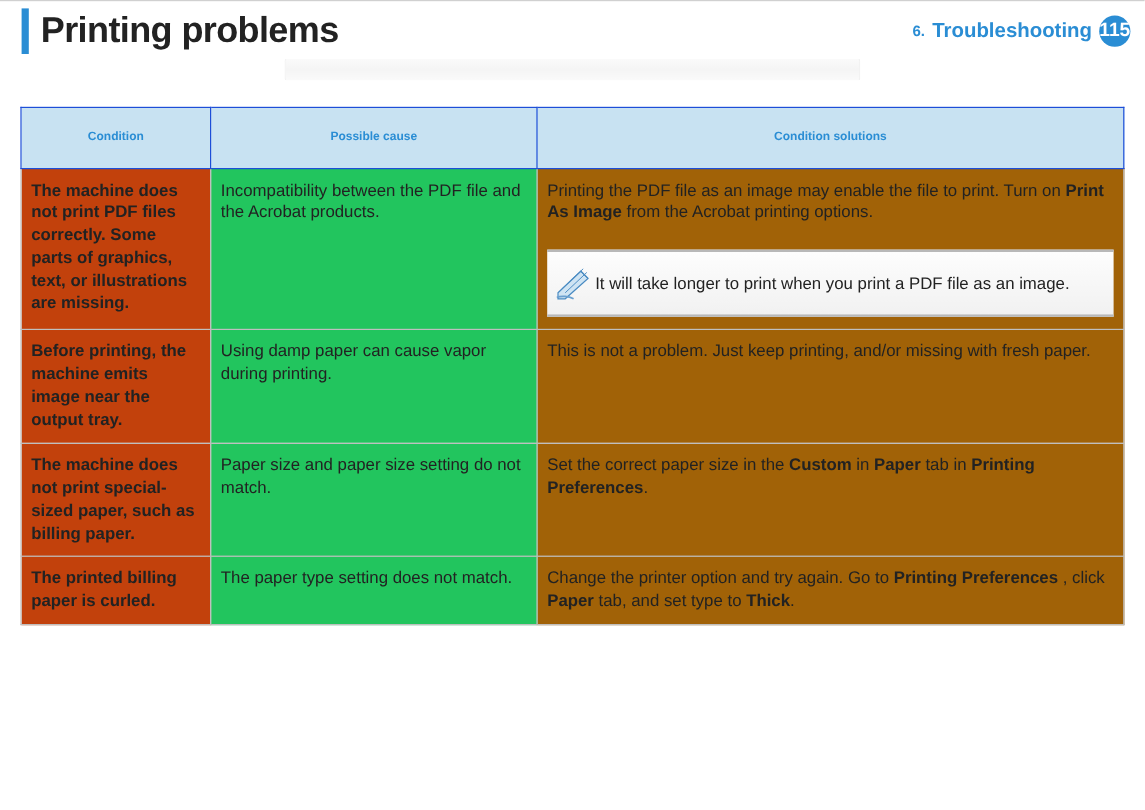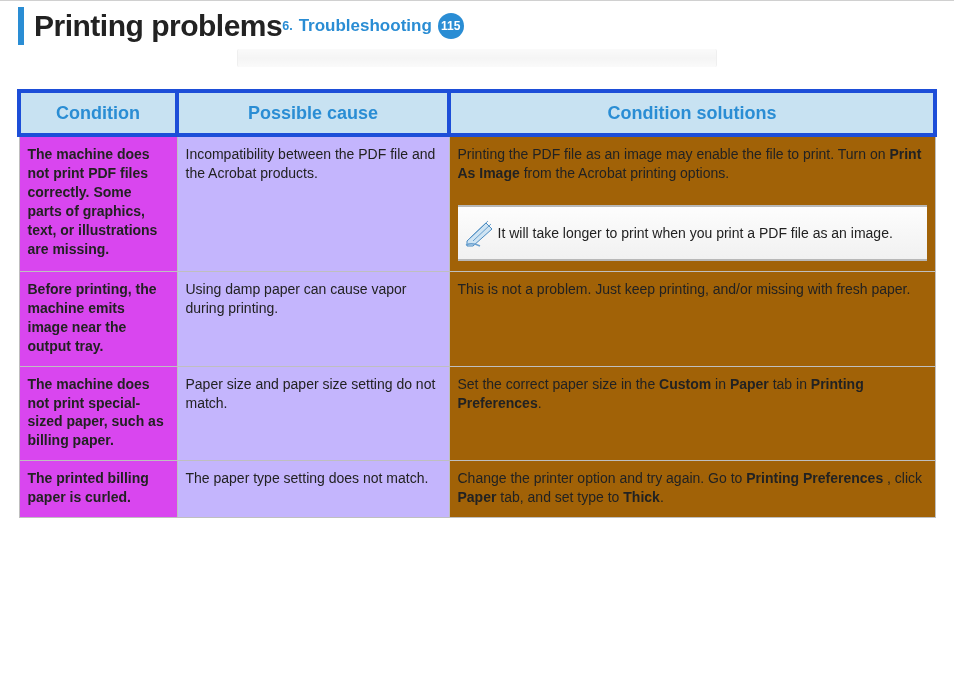--- a/index.html
+++ b/index.html
@@ -9,20 +9,21 @@
     color: #222;
     background: #fff;
     width: 954px;
     height: 675px;
     position: relative;
     overflow: hidden;
   }
   .header {
     display: flex;
     align-items: flex-start;
+    justify-content: space-between;
     padding: 6px 12px 4px 18px;
     border-top: 1px solid #d0d0d0;
   }
   .title-block {
     display: flex;
     align-items: center;
   }
   .title-bar {
     width: 6px;
     height: 38px;
@@ -48,21 +49,21 @@
   }
   .crumb-section {
     font-size: 17px;
     font-weight: 700;
     color: #2a8dd4;
   }
   .page-badge {
     background: #2a8dd4;
     color: #fff;
     font-weight: 700;
-    font-size: 12px;
+    font-size: 16px;
     border-radius: 50%;
     width: 26px;
     height: 26px;
     display: flex;
     align-items: center;
     justify-content: center;
   }
 
   .button-row {
     height: 18px;
@@ -81,37 +82,37 @@
     margin: 0 auto;
     border-collapse: collapse;
     font-size: 14px;
     line-height: 1.35;
   }
   .tbl th {
     background: #c8e2f2;
     color: #2a8dd4;
     font-weight: 700;
     text-align: center;
-    padding: 8px 8px;
-    border: 4px solid #1d4ed8;
-    font-size: 18px;
+    padding: 18px 8px;
+    border: 1px solid #1d4ed8;
+    font-size: 10px;
   }
   .tbl td {
     border: 1px solid #bfbfbf;
     padding: 8px 8px 10px 8px;
     vertical-align: top;
     color: #222;
   }
   .tbl td.cond {
-    background: #d946ef;
+    background: #c2410c;
     font-weight: 700;
     width: 158px;
   }
   .tbl td.cause {
-    background: #c4b5fd;
+    background: #22c55e;
     width: 272px;
   }
   .tbl td.sol {
     background: #a16207;
   }
   .bold { font-weight: 700; }
 
   
   .note-box {
     margin-top: 22px;

